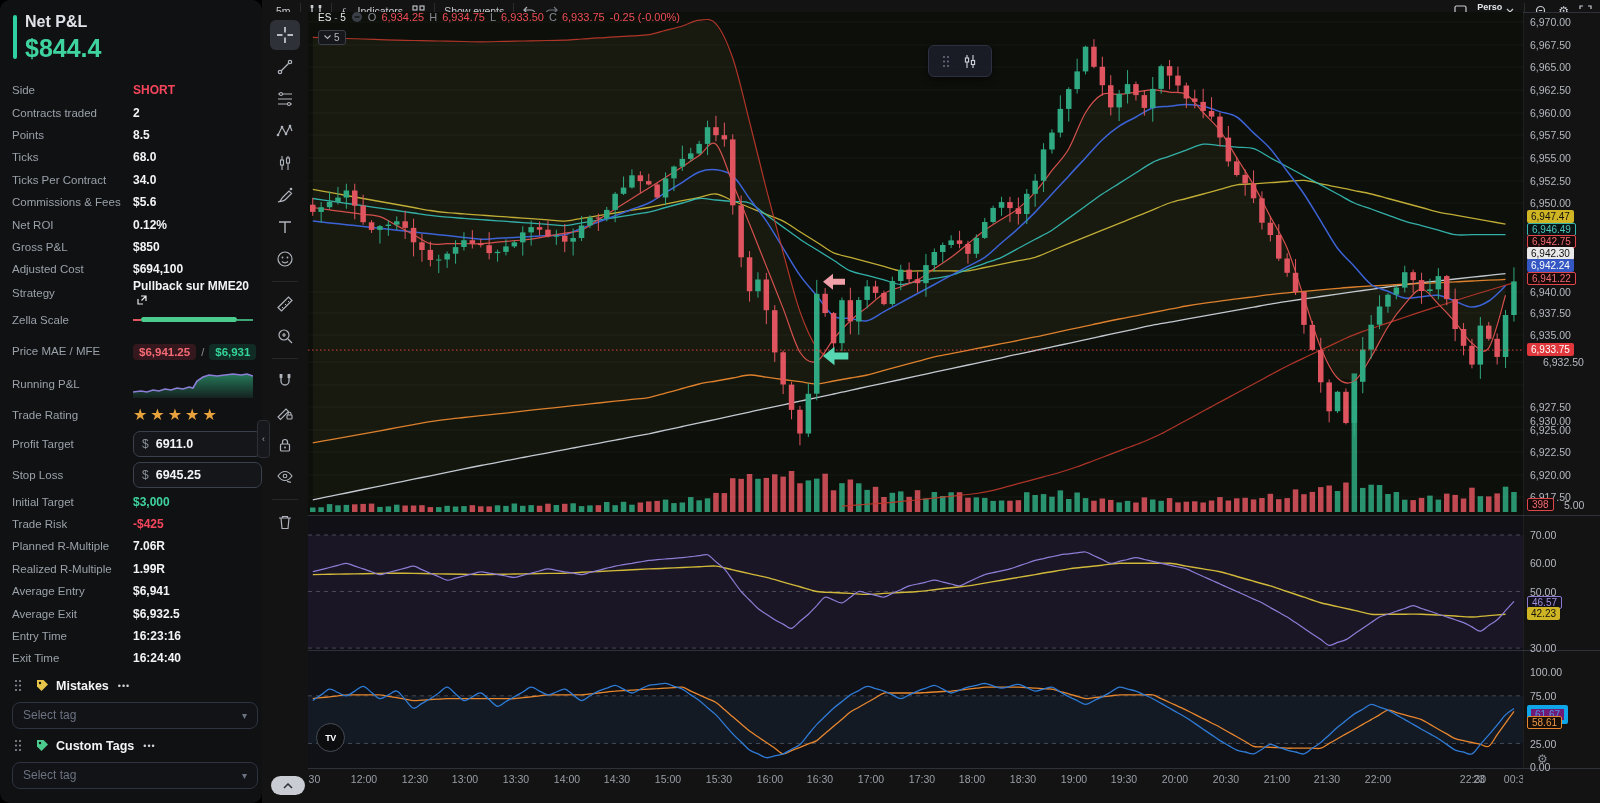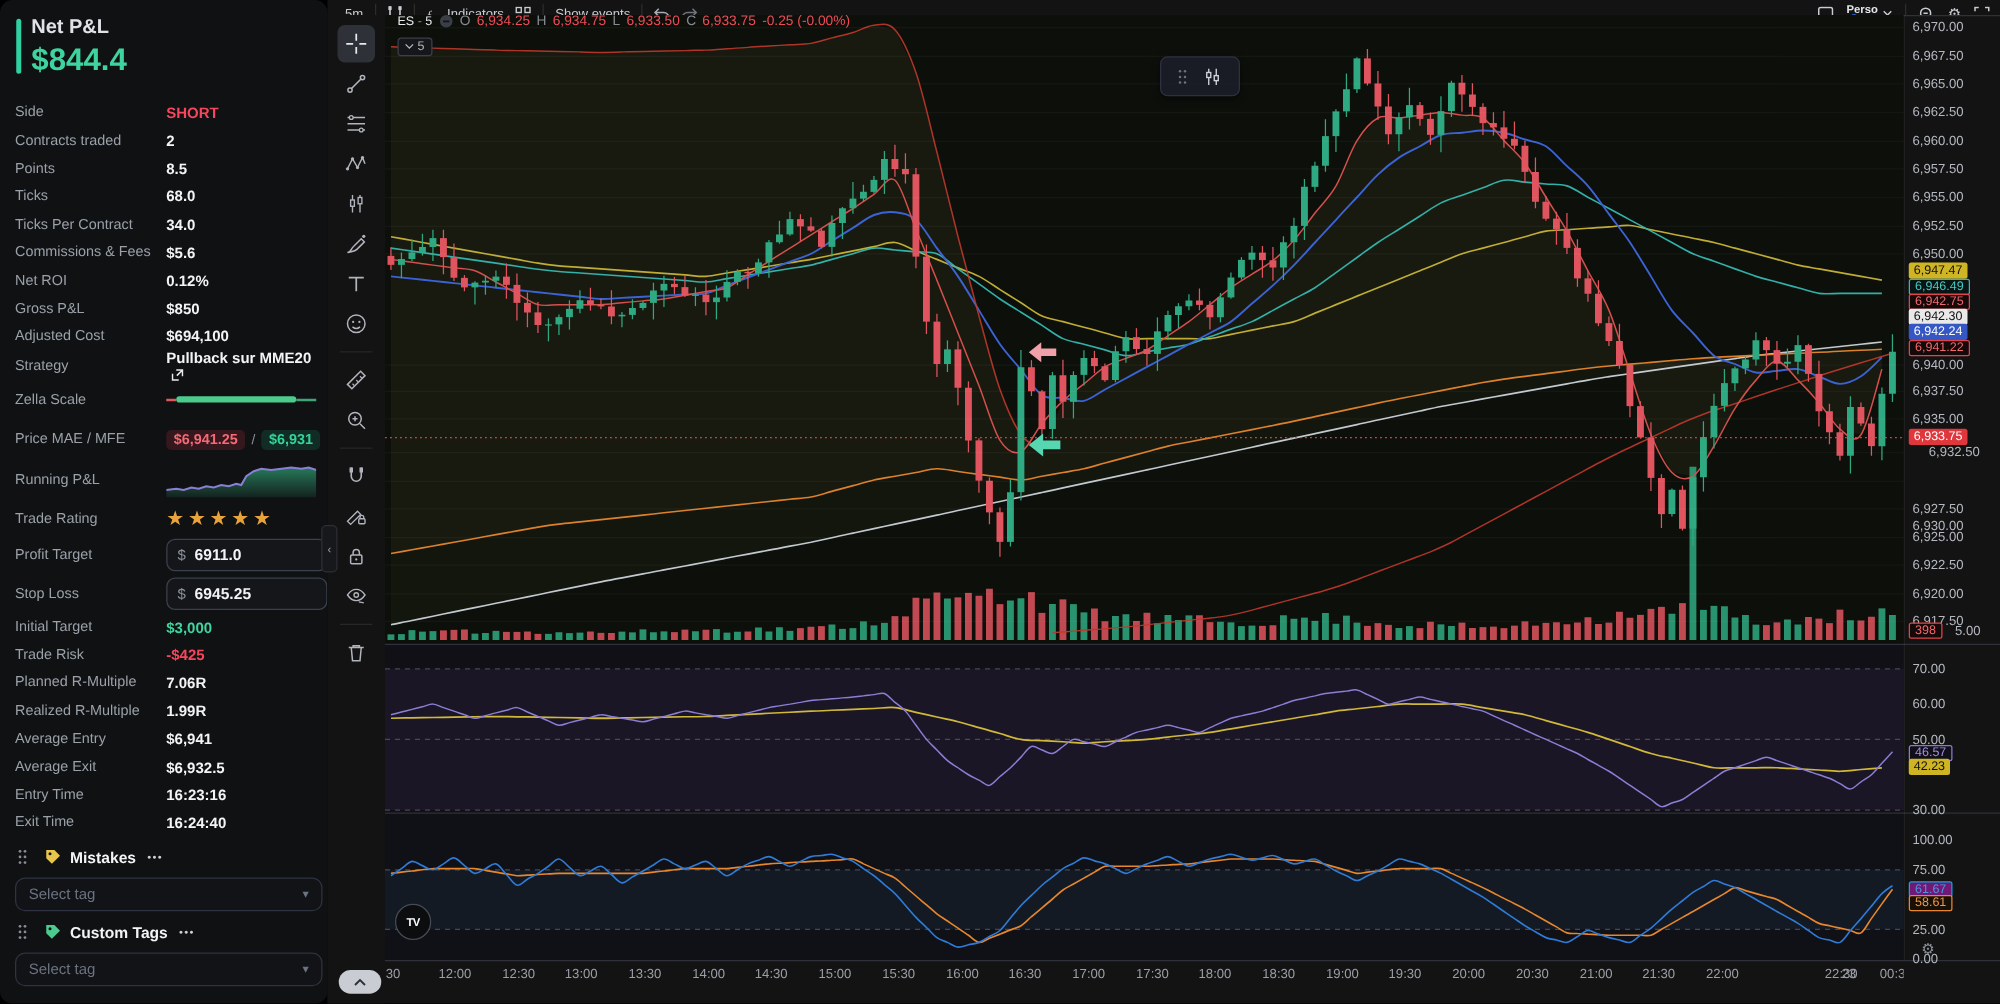--- a/index.html
+++ b/index.html
@@ -73,21 +73,21 @@
   .ptick{position:absolute;left:6px;font-size:10.5px;color:#b4b8c0;white-space:nowrap;}
   .pbadge{position:absolute;left:3px;font-size:10px;font-weight:normal;border-radius:2px;
           padding:0px 4px;line-height:13px;white-space:nowrap;}
   .bs-yellow{background:#cfb524;color:#101010;}
   .bs-white{background:#e9e9e9;color:#101010;}
   .bs-blue{background:#3457c4;color:#fff;}
   .bs-red{background:#e0373c;color:#fff;}
   .bs-red-o{background:#16090a;border:1px solid #e0454a;color:#ef6a6e;line-height:11px;}
   .bs-teal-o{background:#091414;border:1px solid #3ab5ac;color:#4cc8bf;line-height:11px;}
   .bs-purple-o{background:#110f1a;border:1px solid #8d79d0;color:#a191dd;line-height:11px;}
-  .bs-blue-o{background:#701a75;border:1px solid #0ea5e9;color:#4f93e6;line-height:11px;}
+  .bs-blue-o{background:#701a75;border:4px solid #0ea5e9;color:#4f93e6;line-height:11px;}
   .bs-orange-o{background:#181006;border:1px solid #e8862e;color:#f0984a;line-height:11px;}
   #time-axis{position:absolute;left:46px;top:769px;width:1215px;height:22px;overflow:hidden;}
   .tlabel{position:absolute;top:4px;font-size:10.5px;color:#9a9ea7;transform:translateX(-50%);white-space:nowrap;}
   #axis-gear{position:absolute;left:1275px;top:752px;font-size:12px;color:#8a8f98;cursor:pointer;}
   #tv-logo{position:absolute;left:54px;top:723px;width:27px;height:27px;border-radius:50%;
            background:#0c0d0f;border:1.5px solid #464b55;display:flex;align-items:center;justify-content:center;
            font-size:9px;font-weight:bold;color:#fff;letter-spacing:-0.5px;}
   #float-tools{position:absolute;left:666px;top:45px;width:62px;height:30px;background:rgba(27,30,39,.95);
            border:1px solid #2c3040;border-radius:6px;box-shadow:0 2px 6px rgba(0,0,0,.5);
            display:flex;align-items:center;justify-content:space-evenly;}

